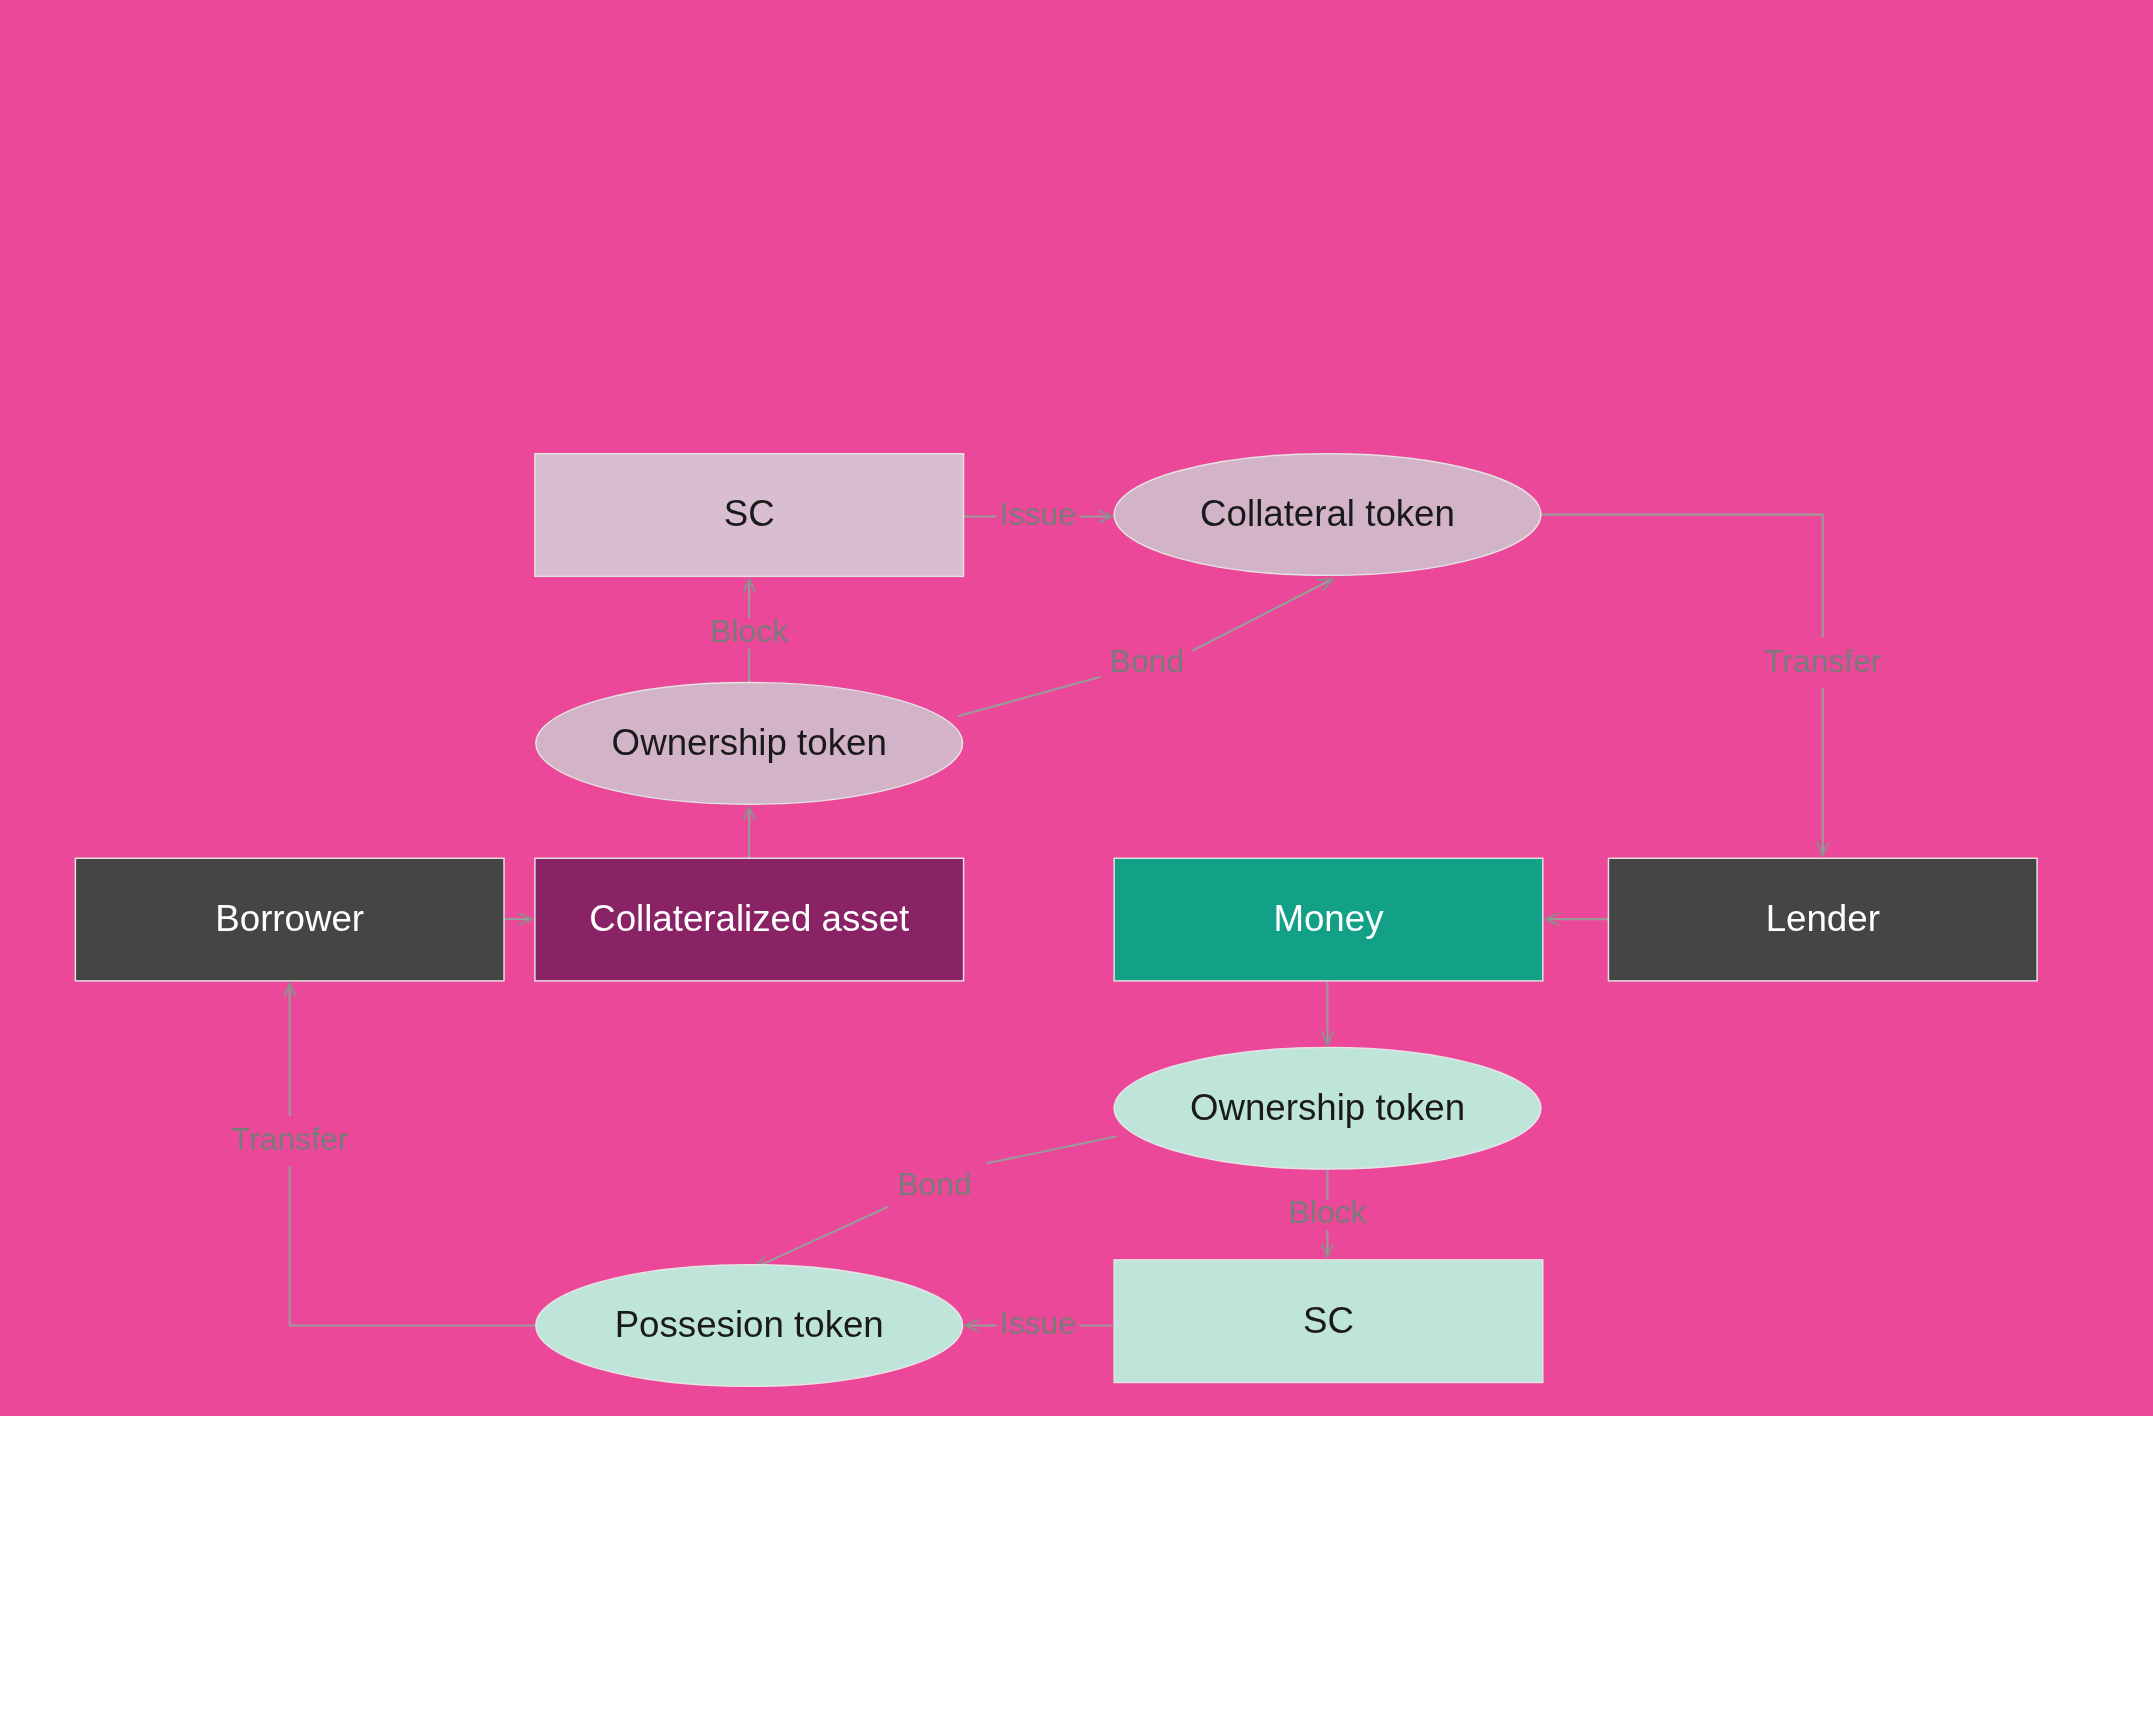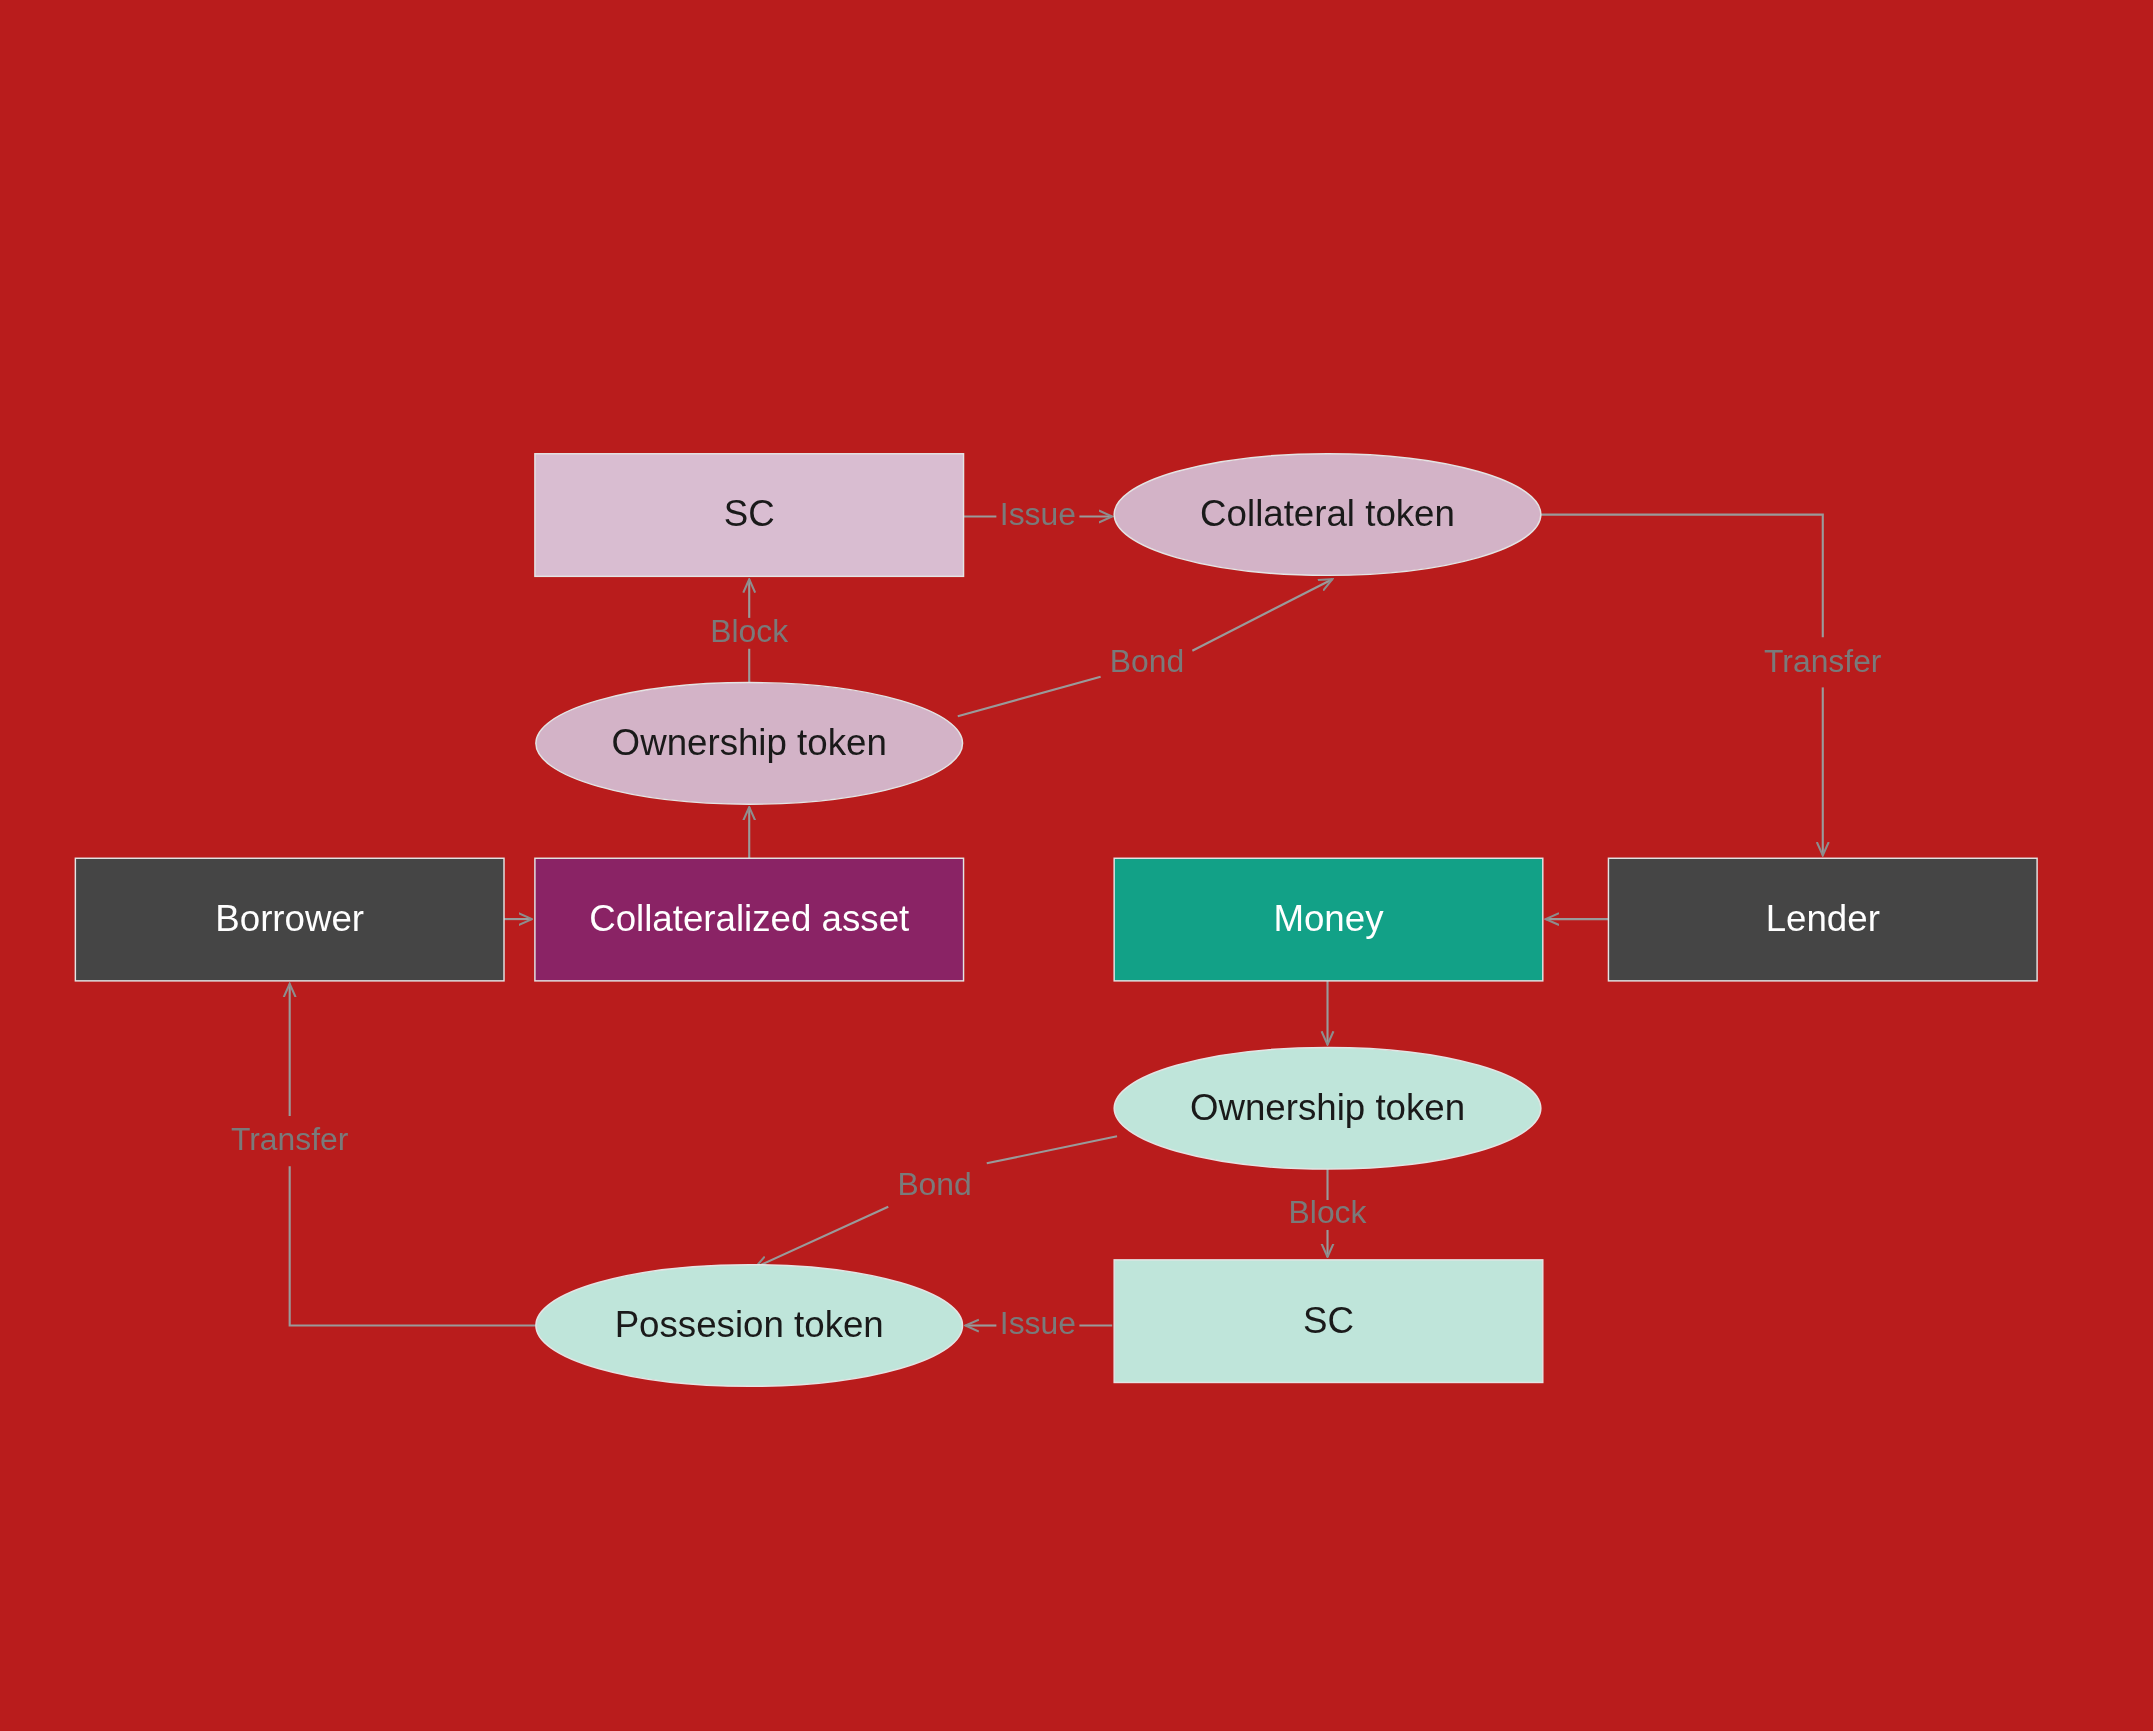--- a/index.html
+++ b/index.html
@@ -9,22 +9,22 @@
   }
   body {
     width: 2153px;
     height: 1731px;
     font-family: "Liberation Sans", sans-serif;
     overflow: hidden;
   }
   #diagram-root {
     position: relative;
     width: 2153px;
-    height: 1731px;
-    background: #b91c1c;
+    height: 1416px;
+    background: #ec4899;
   }
   svg.canvas {
     position: absolute;
     top: 0;
     left: 0;
     width: 2153px;
     height: 1731px;
   }
   .node-label {
     font-family: "Liberation Sans", sans-serif;

